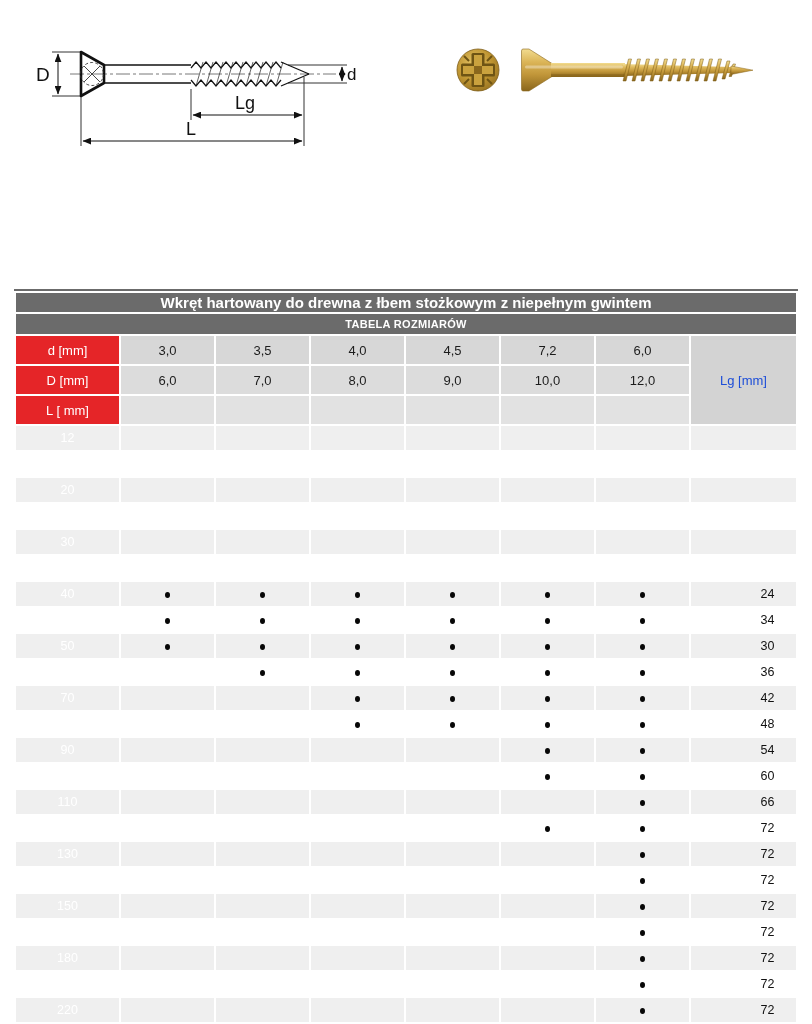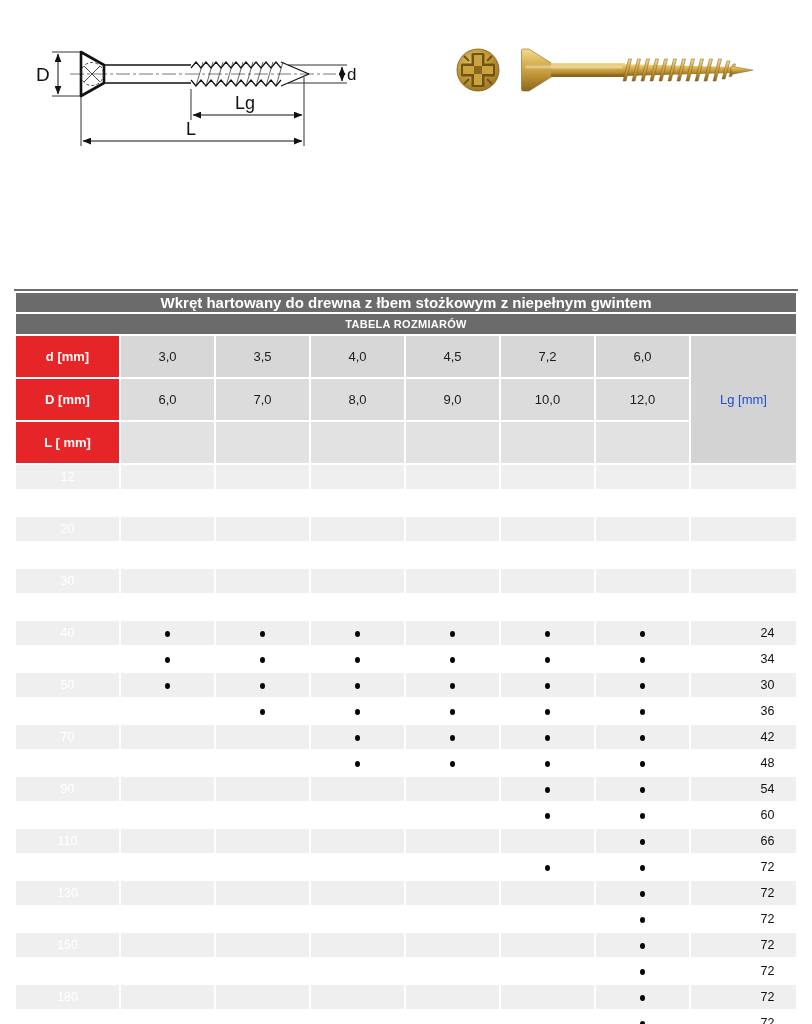--- a/index.html
+++ b/index.html
@@ -10,21 +10,21 @@
   #tech-drawing{position:absolute;left:14px;top:5px;}
   #gold-photo{position:absolute;left:435px;top:38px;}
 
   
   #table-wrap{position:absolute;left:14px;top:289px;width:784px;}
   .top-rule{height:2px;background:var(--bar-gray,#6b6b6b);}
   table{width:784px;border-collapse:separate;border-spacing:2px;table-layout:fixed;}
   td{padding:0;margin:0;text-align:center;vertical-align:middle;white-space:nowrap;overflow:hidden;}
   .title-cell{height:19px;background:var(--bar-gray,#6b6b6b);color:#fff;font-weight:bold;font-size:15px;}
   .subtitle-cell{height:20px;background:var(--bar-gray,#6b6b6b);color:#fff;font-weight:bold;font-size:11px;letter-spacing:.3px;}
-  .red-cell{height:41px;background:var(--label-red,#e52528);color:#fff;font-weight:bold;font-size:13px;}
+  .red-cell{height:28px;background:var(--label-red,#e52528);color:#fff;font-weight:normal;font-size:13px;}
   .hv{font-size:13px;color:#1c1c1c;height:24px;margin-left:40px;}
   .d-row .hv{background:var(--cell-d,#d7d7d7);}
   .D-row .hv{background:var(--cell-dd,#dcdcdc);}
   .L-row .blank{background:var(--cell-l,#e2e2e2);height:24px;}
   .lg-head{background:var(--cell-lg,#d3d3d3);font-size:13px;color:#1d4ed8;}
   tbody tr.alt td{background:var(--row-alt,#efefef);}
   tbody tr.plain td{background:#ffffff;}
   tbody td{height:24px;}
   tbody td.row-label{background:var(--row-label,#6b6b6b);color:#fff;font-size:12.5px;}
   .dot{display:inline-block;width:5px;height:6px;border-radius:50%;background:#070707;vertical-align:middle;}

